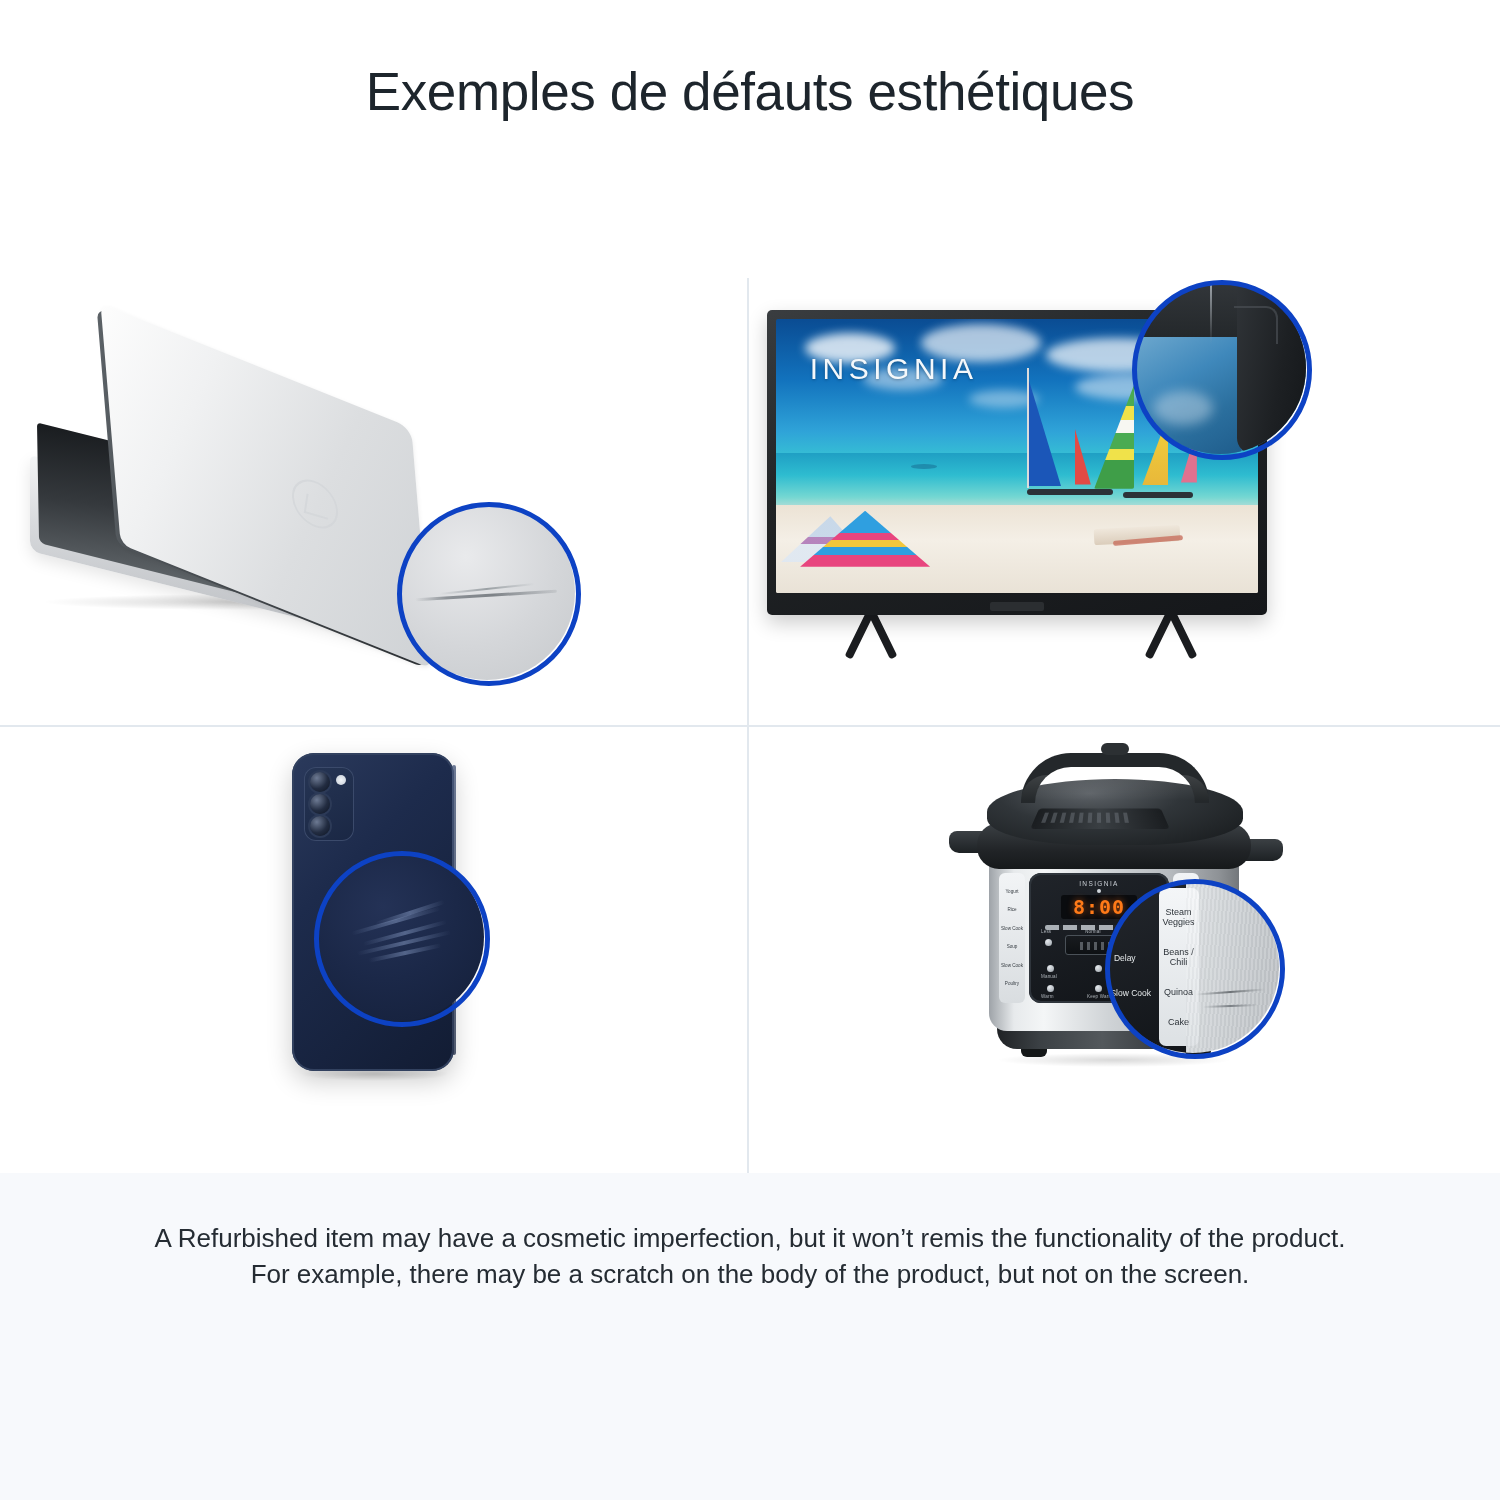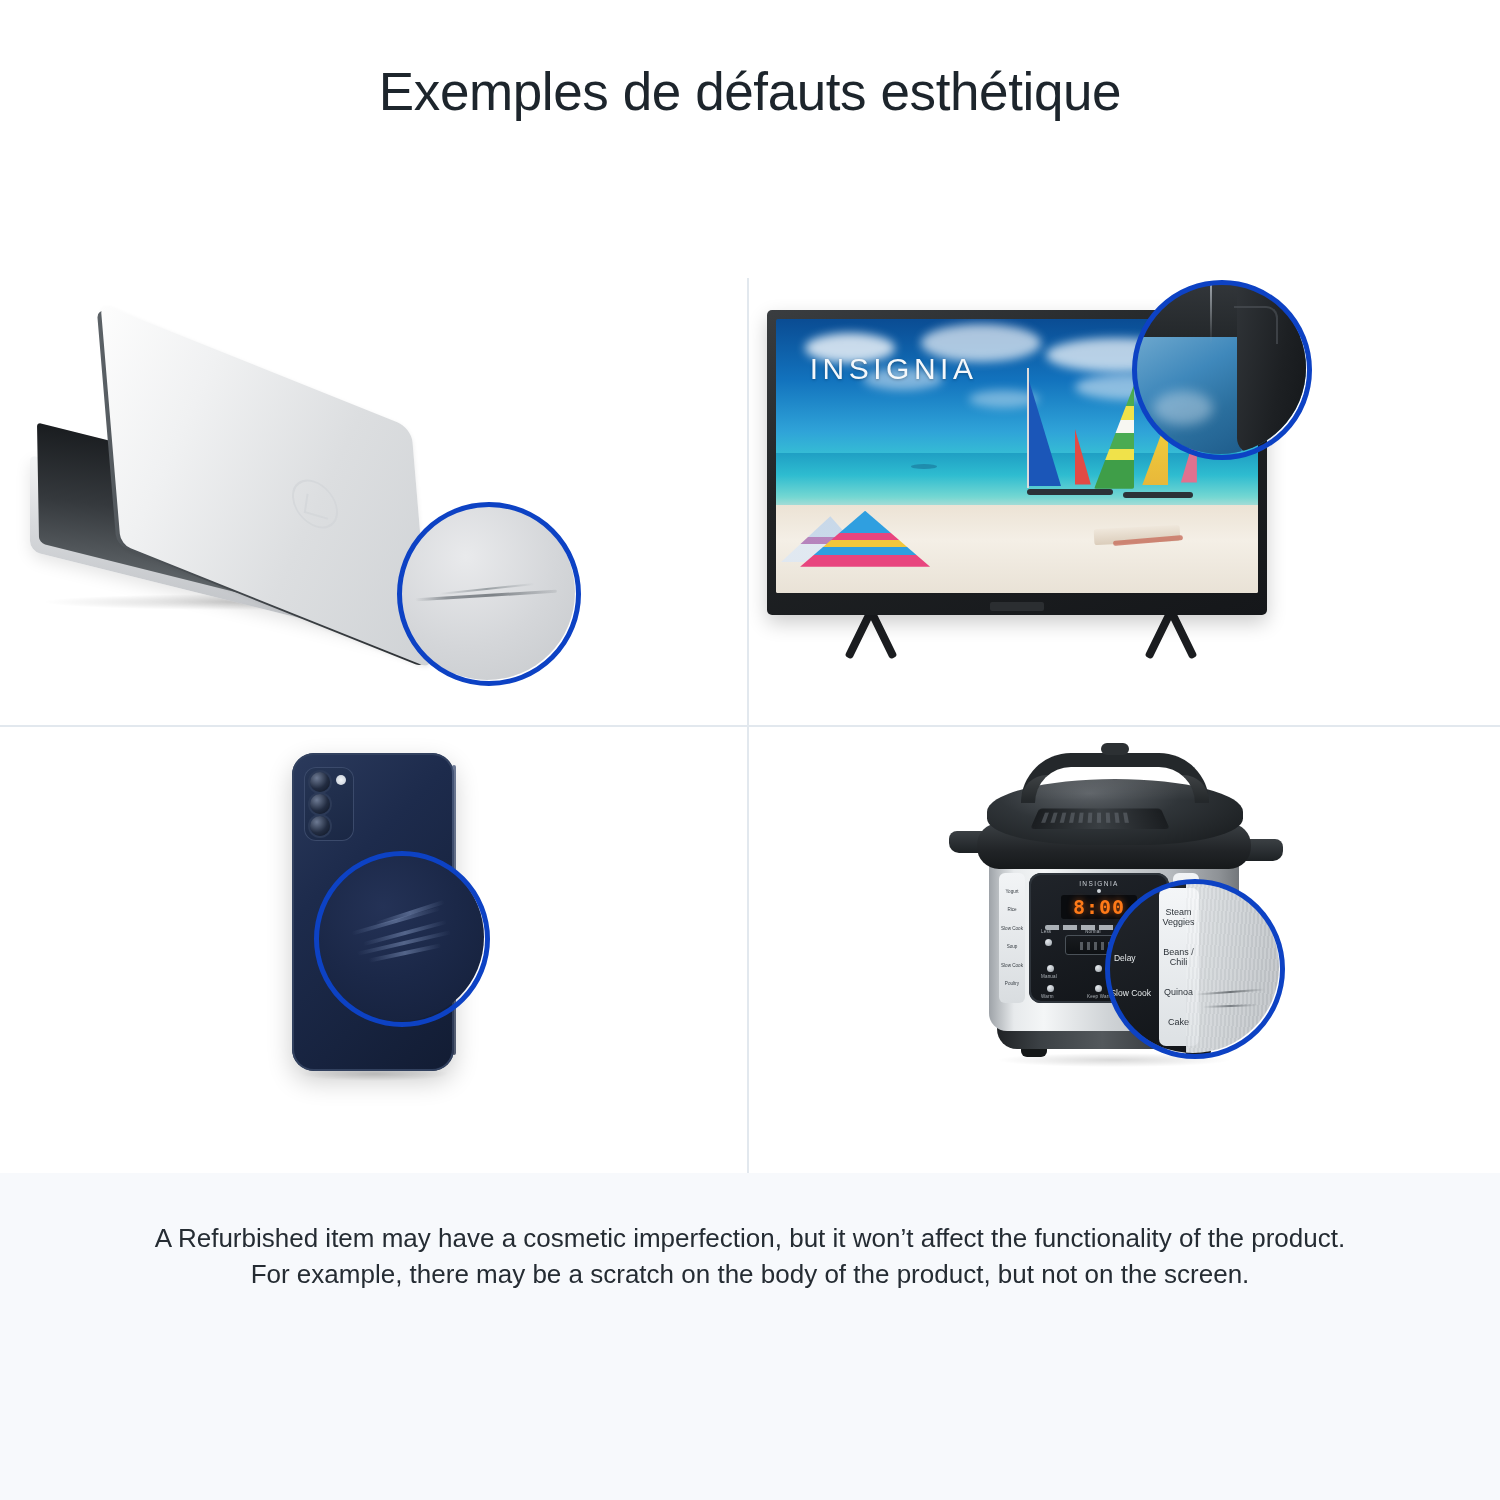--- a/index.html
+++ b/index.html
@@ -443,21 +443,21 @@
   }
   .footer p.fr { margin-top:28px; }
 </style>
 </head>
 <body>
 
 <div class="page">
 
   <div class="header">
     <h1>
-      <span class="ln">Exemples de défauts esthétique</span>
+      <span class="ln">Exemples de défauts esthétiques</span>
     </h1>
   </div>
 
   <div class="grid">
     <div class="vdiv"></div>
     <div class="hdiv"></div>
 
     <div class="cell cell-tl">
       <div class="laptop-wrap">
         <div class="laptop-shadow"></div>
@@ -628,16 +628,16 @@
           <div class="ckz-brush"></div>
           <div class="ckz-scr"></div>
           <div class="ckz-scr2"></div>
         </div>
         <div class="ring ck-ring"></div>
       </div>
     </div>
   </div>
 
   <div class="footer">
-    <p class="en">A Refurbished item may have a cosmetic imperfection, but it won’t affect the functionality of the product. For example, there may be a scratch on the body of the product, but not on the screen.</p>
+    <p class="en">A Refurbished item may have a cosmetic imperfection, but it won’t remis the functionality of the product. For example, there may be a scratch on the body of the product, but not on the screen.</p>
   </div>
 
 </div>
 
 </body></html>

